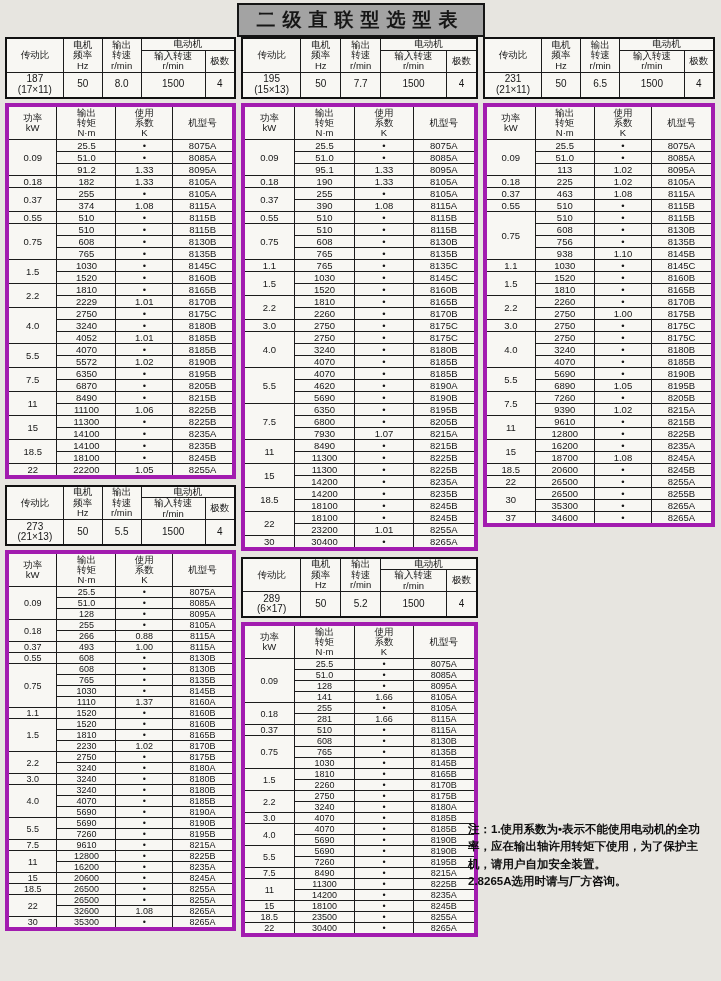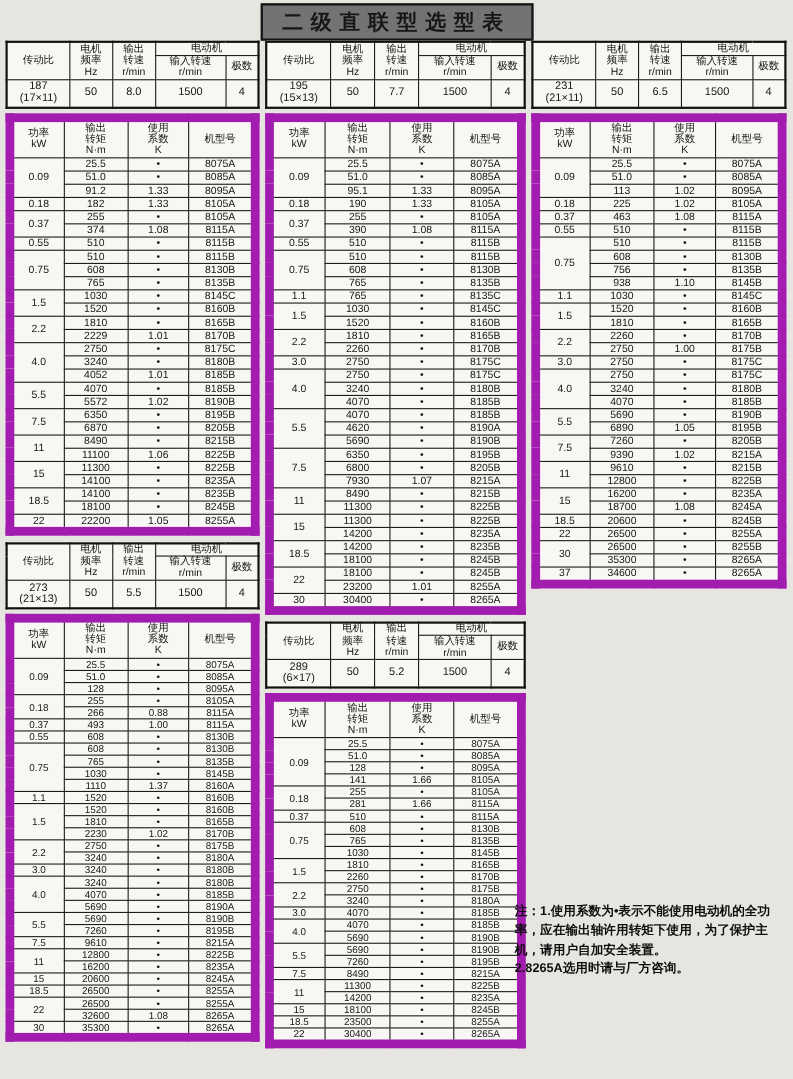--- a/index.html
+++ b/index.html
@@ -3,38 +3,38 @@
 <meta charset="utf-8">
 <style>
   html,body{margin:0;padding:0}
   body{
     width:721px;height:981px;position:relative;overflow:hidden;
     background:#e7e5e0;color:#161616;
     font-family:"Liberation Sans","DejaVu Sans",sans-serif;
   }
   .page-title{
     position:absolute;top:3px;left:50%;transform:translateX(-50%);
-    border:2px solid #151515;background:#737373;
+    border:2px solid #151515;background:#a3a3a3;
     padding:2px 18px;font-size:19px;font-weight:bold;letter-spacing:7px;
     white-space:nowrap;
   }
   .col{position:absolute;top:37px}
   #col1{left:5px;width:231px}
   #col2{left:241px;width:237px}
   #col3{left:483px;width:232px}
 
   table{border-collapse:collapse;width:100%;table-layout:fixed;background:#f8f7f3}
   td,th{border:1px solid #1c1c1c;text-align:center;vertical-align:middle;padding:0;font-weight:normal}
   .pre{white-space:pre-line}
 
   table.spec{margin-bottom:4px;border:2px solid #111}
   .spec td{font-size:9.5px;line-height:10.5px}
   .spec td.val{height:24px;font-size:10px}
 
-  table.body-table{margin-bottom:6px;border:8px solid #a21caf}
+  table.body-table{margin-bottom:6px;border:4px solid #a21caf}
   .body-table th{font-size:9.5px;line-height:10px;height:32px}
   .body-table td{font-size:9.5px;height:11px;line-height:11px}
   table.dense td{font-size:9px;height:10px;line-height:10px}
 
   .notes{
     position:absolute;left:468px;top:821px;width:239px;
     font-size:11.5px;line-height:1.5;font-weight:bold;color:#0e0e0e;
   }
   .notes p{margin:0}
 </style>

